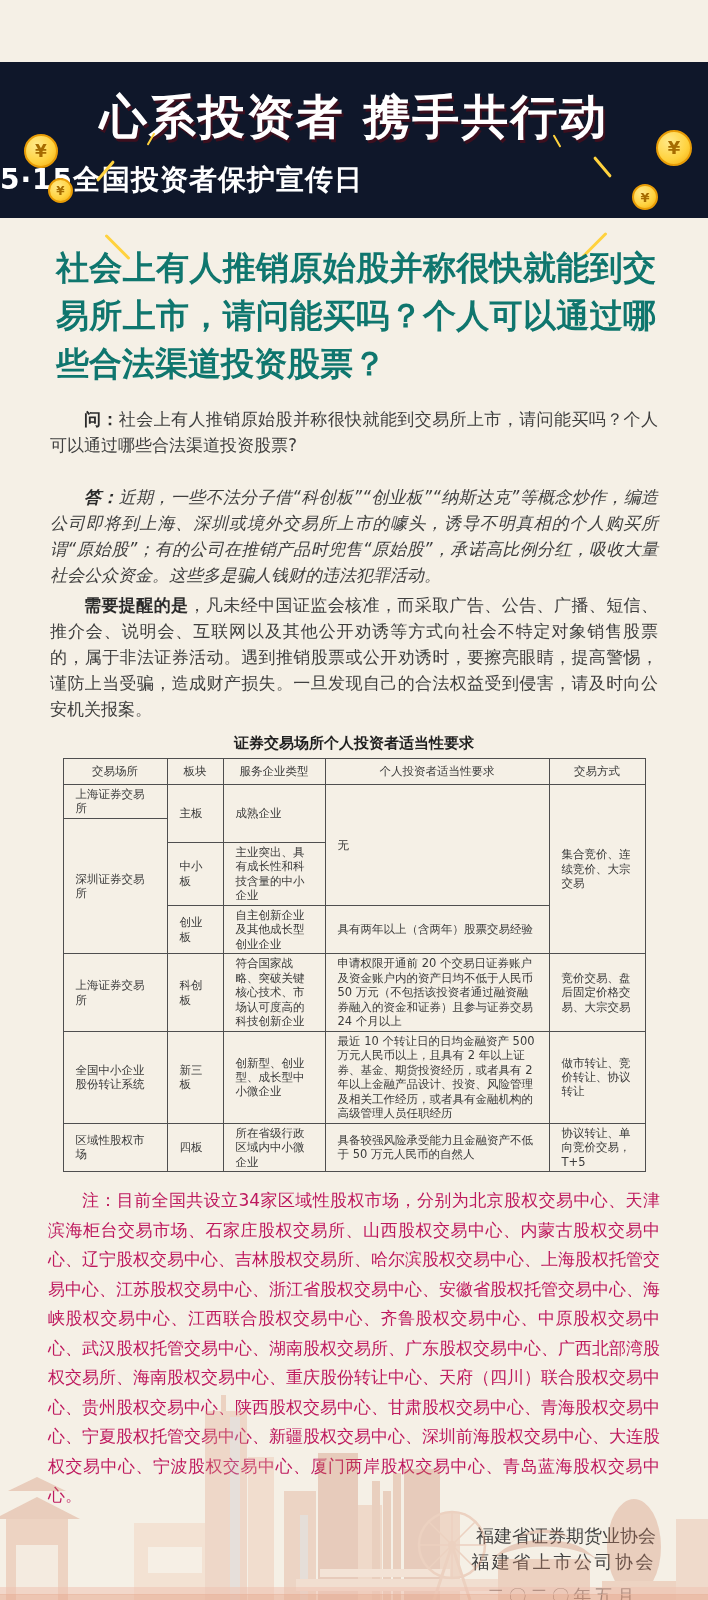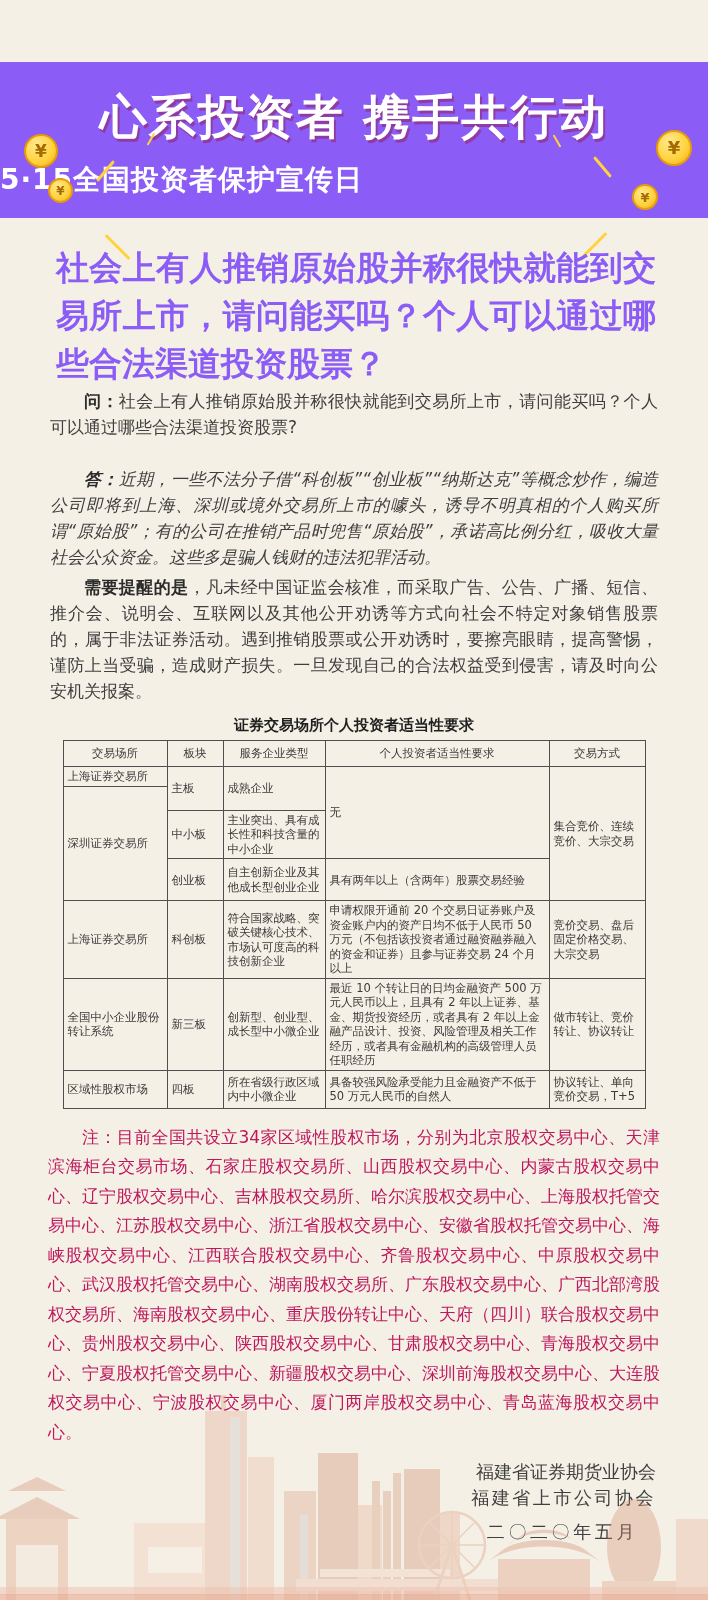--- a/index.html
+++ b/index.html
@@ -2,21 +2,21 @@
 <html><head>
 <meta charset="utf-8">
 <style>
   html,body{margin:0;padding:0;}
   body{
     width:708px;height:1600px;position:relative;overflow:hidden;
     background:#f5f0e6;color:#3d3d3d;
     font-family:"DejaVu Sans","Liberation Sans",sans-serif;
   }
   
-  .banner{position:absolute;top:62px;left:0;width:708px;height:156px;background:#8b5cf6;}
+  .banner{position:absolute;top:62px;left:0;width:708px;height:156px;background:#0f172a;}
   .banner-title{
     text-align:center;color:#ffffff;font-size:47px;font-weight:900;
     margin:0;padding-top:24px;letter-spacing:2px;white-space:nowrap;
     text-shadow:2px 3px 0 rgba(150,0,10,.35);
   }
   .banner-sub{
     color:#ffffff;font-size:28px;font-weight:800;
     margin:0;padding-top:12px;letter-spacing:1px;
   }
   .coin{
@@ -33,37 +33,37 @@
   .sp1{left:104px;top:96px;width:3px;height:26px;transform:rotate(40deg);}
   .sp2{left:116px;top:168px;width:3px;height:34px;transform:rotate(-45deg);}
   .sp3{right:104px;top:92px;width:3px;height:26px;transform:rotate(-40deg);}
   .sp4{right:112px;top:166px;width:3px;height:34px;transform:rotate(45deg);}
   .sp5{left:150px;top:70px;width:2px;height:14px;transform:rotate(30deg);}
   .sp6{right:150px;top:72px;width:2px;height:14px;transform:rotate(-30deg);}
   
   .content{position:absolute;top:218px;left:0;width:708px;}
   .headline{
     margin:26px 52px 0 56px;font-size:33px;line-height:48px;
-    font-weight:800;color:#8b5cf6;text-align:justify;
+    font-weight:800;color:#0f766e;text-align:justify;
   }
   .para{
     margin:0 50px;font-size:17px;line-height:26px;
     text-align:justify;text-indent:2em;color:#3f3f3f;
   }
-  .para-q{}
+  .para-q{margin-top:18px;}
   .para-a{margin-top:26px;font-style:italic;}
   .para-warn{margin-top:4px;}
   .blabel{font-weight:bold;color:#2b2b2b;}
   
   .tbl-title{text-align:center;font-weight:bold;font-size:15px;color:#1f1f1f;margin-top:12px;}
   table{
     border-collapse:collapse;margin:5px auto 0;width:582px;table-layout:fixed;
     font-size:11.5px;color:#3a3a3a;
   }
-  td,th{border:1px solid #4f4f4f;padding:2px 4px;vertical-align:middle;line-height:1.26;font-weight:normal;}
+  td,th{border:1px solid #4f4f4f;padding:2px 12px;vertical-align:middle;line-height:1.26;font-weight:normal;}
   th{text-align:center;}
   .tc{text-align:left;}
   
   .note{
     margin:14px 48px 0;font-size:17px;line-height:29.5px;
     text-align:justify;text-indent:2em;color:#be185d;
   }
   .sign{margin-top:12px;text-align:right;padding-right:52px;font-size:18px;color:#404040;}
   .sign-line{line-height:26px;}
   .sign-line2{letter-spacing:.14em;}

